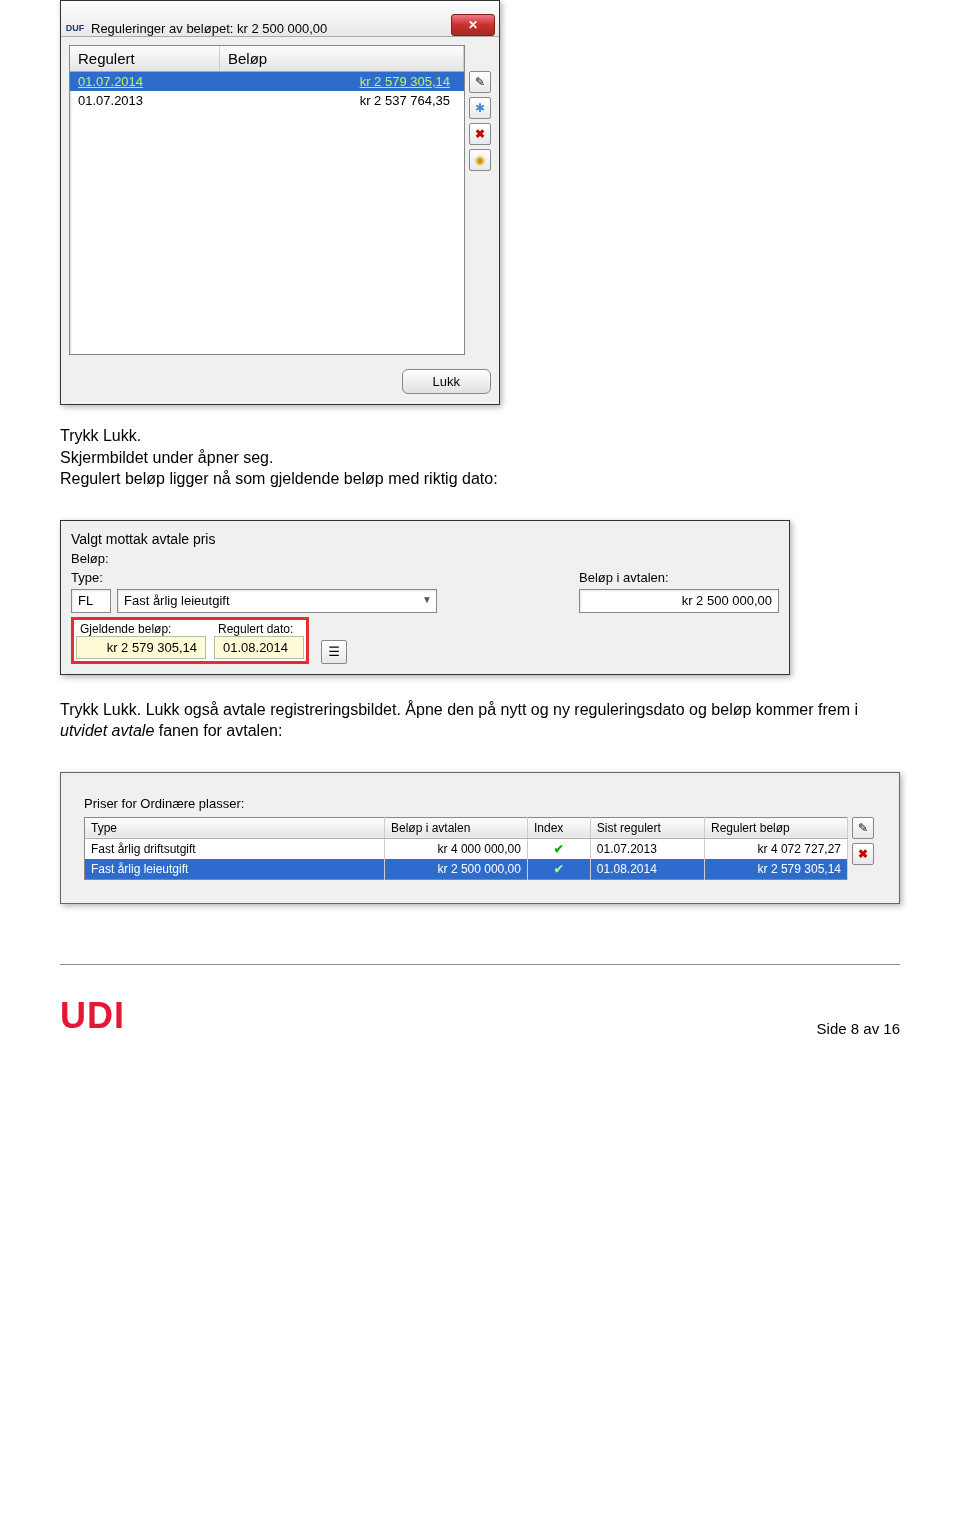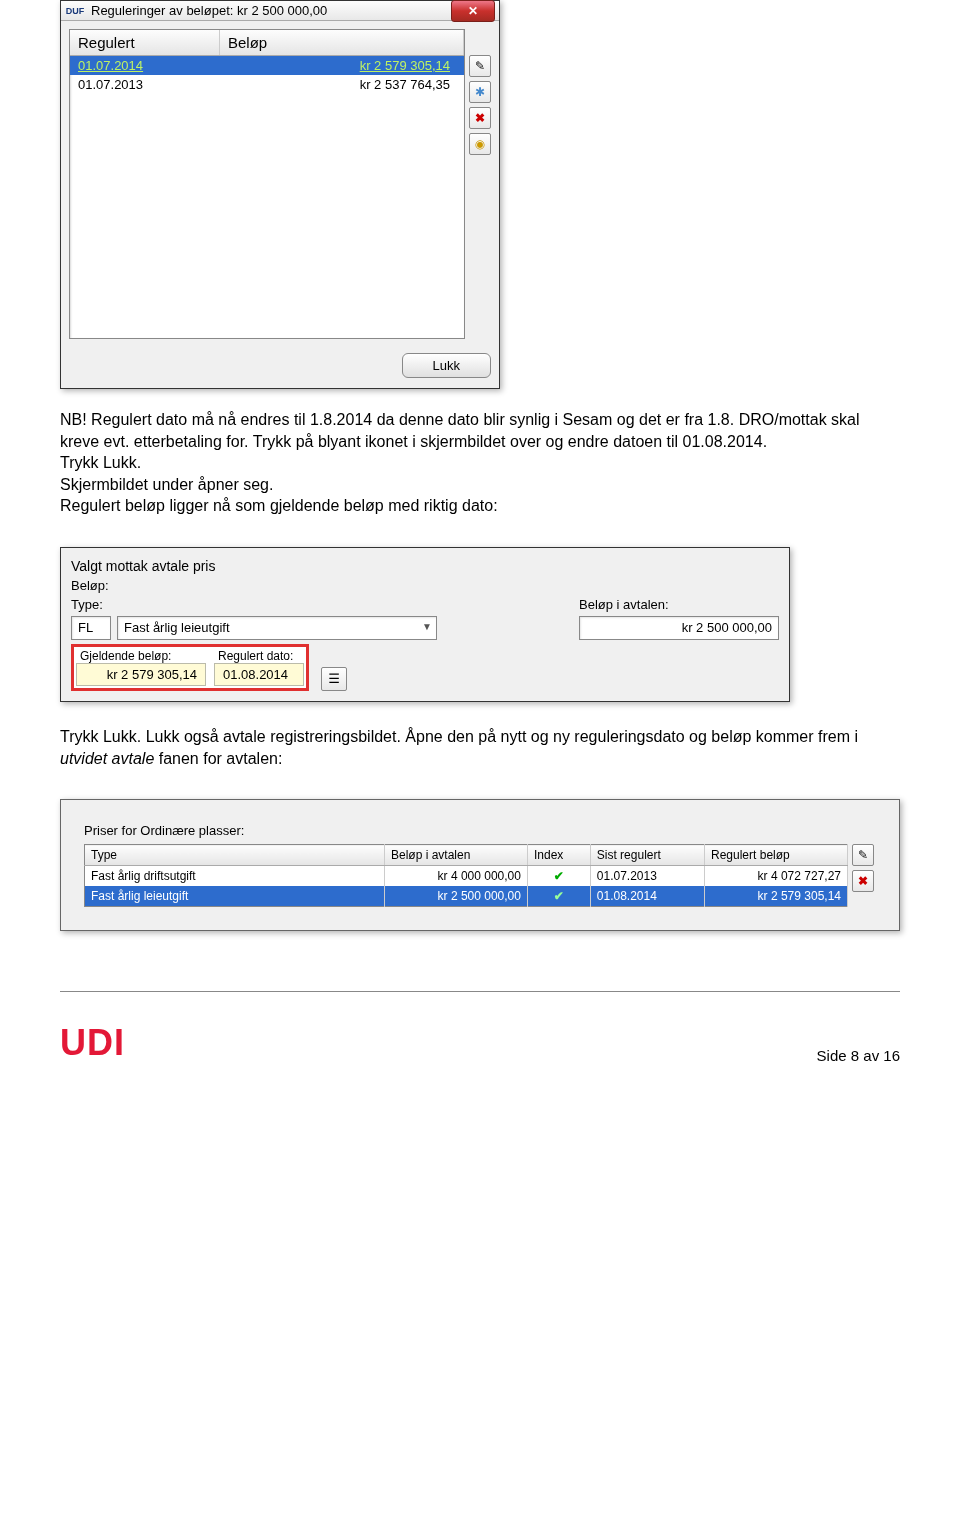--- a/index.html
+++ b/index.html
@@ -16,22 +16,22 @@
   
   .dialog1 {
     width: 440px;
     border: 1px solid #333;
     background: #f0f0f0;
     box-shadow: 2px 2px 6px rgba(0,0,0,0.3);
     margin-bottom: 20px;
   }
   .titlebar {
     display: flex;
-    align-items: center;
-    height: 20px;
+    align-items: flex-end;
+    height: 36px;
     padding: 0 4px;
     background: linear-gradient(#fdfdfd,#e8e8e8);
     border-bottom: 1px solid #aaa;
   }
   .app-icon {
     width: 20px; height: 16px;
     display: flex; align-items: center; justify-content: center;
     font-size: 9px; font-weight: bold;
     color: #1a3a7a;
     margin-right: 6px;
@@ -273,21 +273,20 @@
             <span class="gold">◉</span>
           </div>
       </div>
     </div>
     <div class="dialog1-footer">
       <button class="lukk-btn">Lukk</button>
     </div>
   </div>
 
   <div class="body-text">
-    <p>NB! Regulert dato må nå endres til 1.8.2014 da denne dato blir synlig i Sesam og det er fra 1.8. DRO/mottak skal kreve evt. etterbetaling for. Trykk på blyant ikonet i skjermbildet over og endre datoen til 01.08.2014.</p>
     <p class="gap">Trykk Lukk.</p>
     <p class="gap">Skjermbildet under åpner seg.</p>
     <p>Regulert beløp ligger nå som gjeldende beløp med riktig dato:</p>
   </div>
 
   <div class="dialog2">
     <div class="d2-header">Valgt mottak avtale pris</div>
     <div class="d2-grid">
       <div class="d2-row">
         <span class="d2-label">Beløp:</span>

